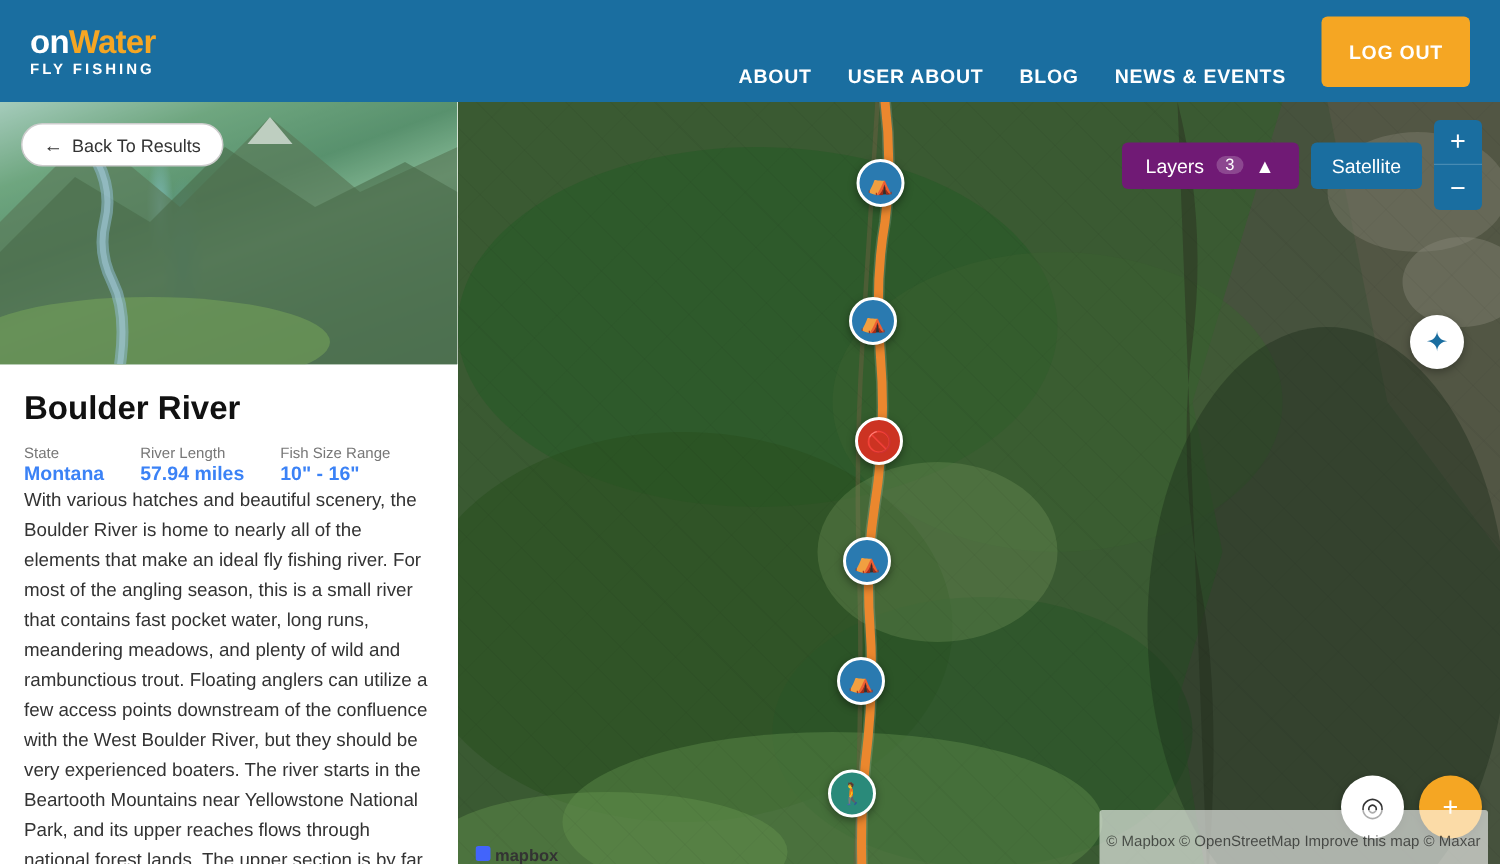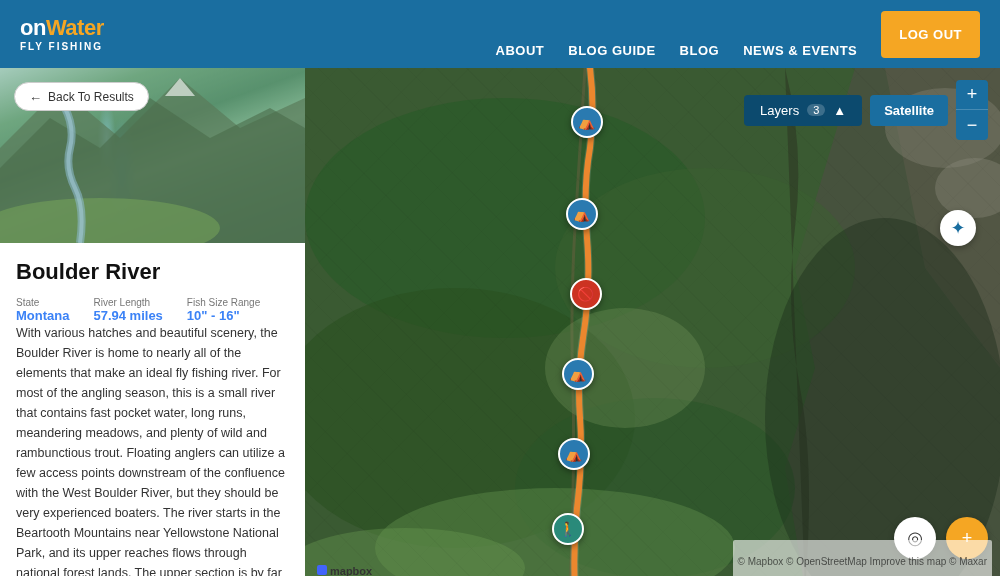--- a/index.html
+++ b/index.html
@@ -167,21 +167,21 @@
     
     .map-controls-top {
       position: absolute;
       top: 12px;
       right: 12px;
       display: flex;
       gap: 8px;
       align-items: center;
     }
     .layers-btn {
-      background: #0c4a6e;
+      background: #701a75;
       color: white;
       border: none;
       padding: 8px 16px;
       border-radius: 4px;
       font-size: 13px;
       cursor: pointer;
       display: flex;
       align-items: center;
       gap: 8px;
       font-weight: 500;
@@ -193,21 +193,21 @@
       font-size: 11px;
     }
     .satellite-btn {
       background: #1a6ea0;
       color: white;
       border: none;
       padding: 8px 14px;
       border-radius: 4px;
       font-size: 13px;
       cursor: pointer;
-      font-weight: 700;
+      font-weight: 400;
     }
     .zoom-controls {
       display: flex;
       flex-direction: column;
     }
     .zoom-btn {
       background: #1a6ea0;
       color: white;
       border: none;
       width: 32px;
@@ -332,21 +332,21 @@
 
 <header class="header">
   <div class="logo-area">
     <div class="logo-top">
       on<span>Water</span>
     </div>
     <div class="logo-bottom">FLY FISHING</div>
   </div>
   <nav class="nav">
     <a class="nav-link" href="#">ABOUT</a>
-    <a class="nav-link" href="#">BLOG GUIDE</a>
+    <a class="nav-link" href="#">USER ABOUT</a>
     <a class="nav-link" href="#">BLOG</a>
     <a class="nav-link" href="#">NEWS &amp; EVENTS</a>
     <button class="logout-btn">LOG OUT</button>
   </nav>
 </header>
 
 <div class="main">
 
   <div class="left-panel">
     <div class="river-image">

